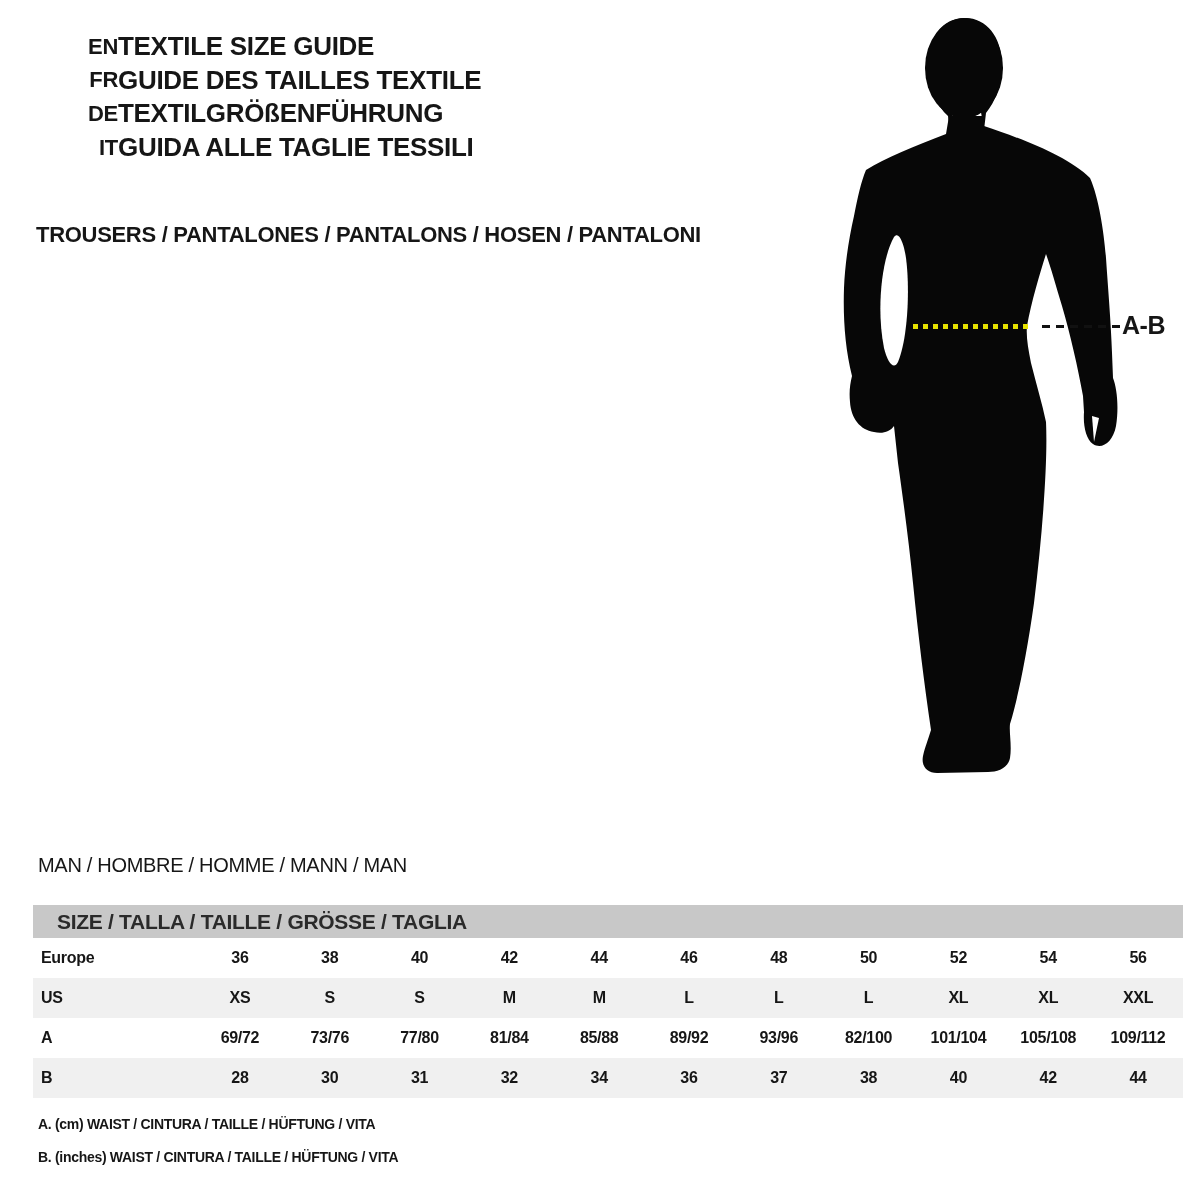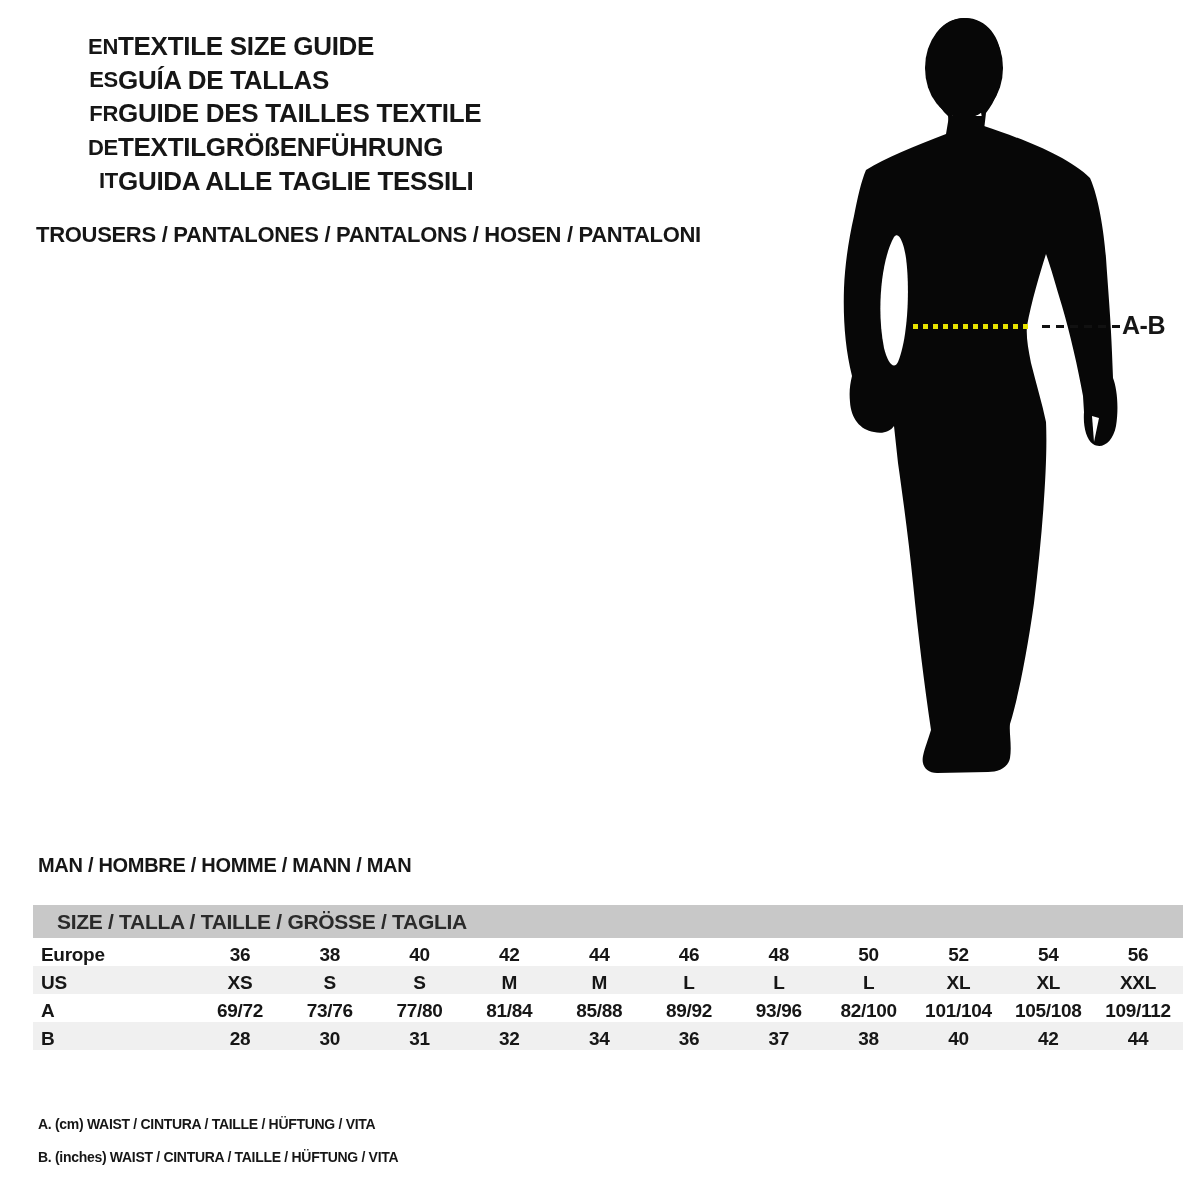--- a/index.html
+++ b/index.html
@@ -28,49 +28,45 @@
   .waist-dashed{
     position:absolute;left:1042px;top:325px;width:78px;height:3px;z-index:3;
     background:repeating-linear-gradient(90deg,#111 0 8px,transparent 8px 14px);
   }
   .ab-label{
     position:absolute;left:1122px;top:311px;z-index:3;
     font-size:25px;font-weight:bold;letter-spacing:-0.5px;
   }
   
   .section-title{
-    position:absolute;left:38px;top:854px;font-size:20px;font-weight:bold;
+    position:absolute;left:38px;top:854px;font-size:20px;font-weight:normal;
     letter-spacing:-0.3px;white-space:nowrap;
   }
   
   .size-table{position:absolute;left:33px;top:905px;width:1150px;}
   .t-header{
     height:33px;background:#c8c8c8;display:flex;align-items:center;
     padding-left:24px;box-sizing:border-box;
     font-size:21px;font-weight:bold;letter-spacing:-0.3px;color:#2a2a2a;
   }
-  .t-row{display:flex;height:28px;align-items:flex-end;font-size:19px;font-weight:bold;letter-spacing:-0.3px;}
+  .t-row{display:flex;height:40px;align-items:center;font-size:16px;font-weight:bold;letter-spacing:-0.3px;}
   .t-row.alt{background:#f0f0f0;}
   .t-label{width:162px;padding-left:8px;box-sizing:border-box;text-align:left;}
   .t-cell{flex:1;text-align:center;}
   
   .footnotes{position:absolute;left:38px;top:1108px;}
   .footnote{height:33px;line-height:33px;font-size:14px;font-weight:bold;letter-spacing:-0.3px;white-space:nowrap;}
 </style>
 </head>
 <body>
 
 <div class="lang-block">
   <div class="lang-row">
     <span class="lang-code">EN</span>
     <span class="lang-label">TEXTILE SIZE GUIDE</span>
-  </div>
-  <div class="lang-row">
-    <span class="lang-code">ES</span>
-    <span class="lang-label">GUÍA DE TALLAS</span>
   </div>
   <div class="lang-row">
     <span class="lang-code">FR</span>
     <span class="lang-label">GUIDE DES TAILLES TEXTILE</span>
   </div>
   <div class="lang-row">
     <span class="lang-code">DE</span>
     <span class="lang-label">TEXTILGRÖßENFÜHRUNG</span>
   </div>
   <div class="lang-row">

